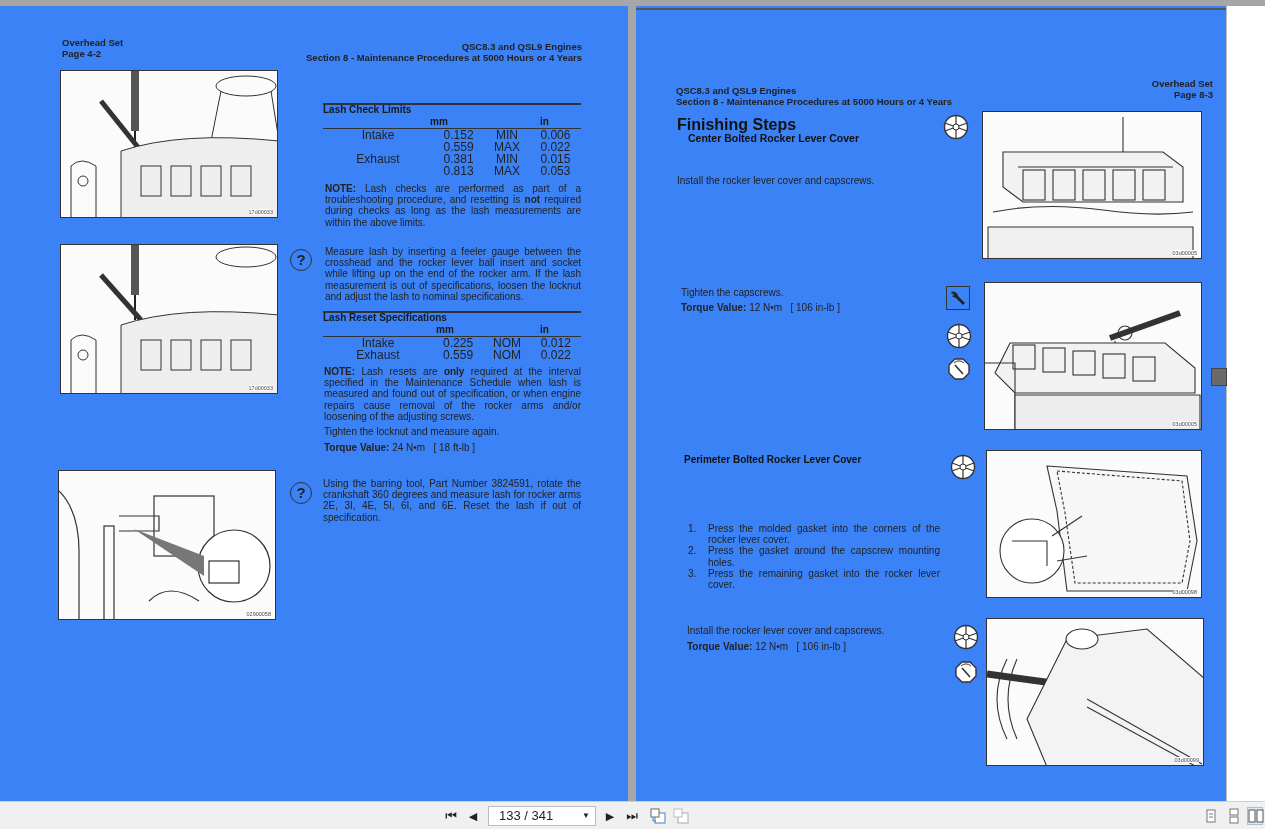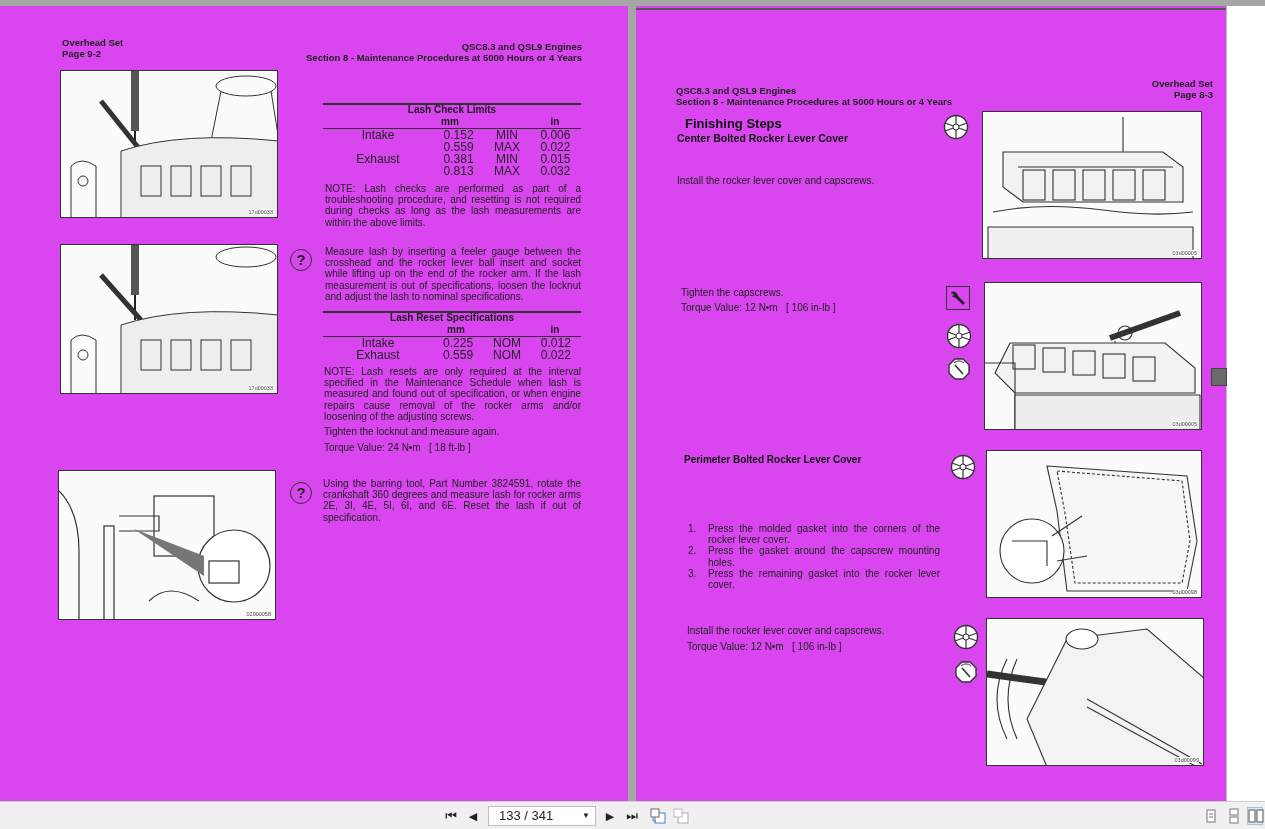--- a/index.html
+++ b/index.html
@@ -1,35 +1,35 @@
 <!DOCTYPE html>
 <html><head>
 <meta charset="utf-8">
 <style>
   * { box-sizing: border-box; margin: 0; padding: 0; }
   html, body { width: 1265px; height: 829px; overflow: hidden; background: #a9a9a9; font-family: "Liberation Sans", sans-serif; color: #1a1a1a; }
   .viewer { position: absolute; left: 0; top: 0; width: 1265px; height: 801px; background: #a6a6a6; }
-  .page { position: absolute; background: #d946ef; overflow: hidden; }
+  .page { position: absolute; background: #3b82f6; overflow: hidden; }
   .page-left { left: 0; top: 6px; width: 628px; height: 795px; }
   .page-right { left: 636px; top: 6px; width: 590px; height: 795px; }
   .right-strip { position: absolute; left: 1226px; top: 6px; width: 39px; height: 795px; background: #fff; border-left: 1px solid #bbb; }
   .top-rule { position: absolute; left: 0; top: 2px; width: 590px; height: 2px; background: #555; }
 
   .hdr { position: absolute; font-size: 9.5px; font-weight: bold; line-height: 10.5px; color: #222; }
   .body-text { position: absolute; font-size: 10px; line-height: 11.2px; color: #222; text-align: justify; }
-  .b { font-weight: normal; }
-  .h2 { position: absolute; font-size: 13px; font-weight: bold; color: #111; margin-left: 8px; }
+  .b { font-weight: bold; }
+  .h2 { position: absolute; font-size: 16px; font-weight: bold; color: #111; }
   .h3 { position: absolute; font-size: 10.5px; font-weight: bold; color: #111; }
 
   .fig { position: absolute; border: 1.5px solid #333; background: #fbfbfb; overflow: hidden; }
   .fig-code { position: absolute; right: 4px; bottom: 2px; font-size: 5.5px; color: #444; background: #fff; }
 
   table.spec { position: absolute; border-collapse: collapse; font-size: 12px; color: #222; }
   table.spec td { padding: 0 4px; line-height: 12px; text-align: center; }
-  .spec-title { position: absolute; font-size: 10px; font-weight: bold; text-align: center; }
+  .spec-title { position: absolute; font-size: 10px; font-weight: bold; text-align: left; }
   .rule { position: absolute; height: 1px; background: #333; }
 
   .icon-q { position: absolute; width: 22px; height: 22px; border: 1.5px solid #333; border-radius: 50%; font-size: 15px; font-weight: bold; text-align: center; line-height: 19px; color: #222; }
   .icon-wheel { position: absolute; width: 26px; height: 26px; }
   .icon-wrench { position: absolute; width: 24px; height: 24px; border: 1.5px solid #333; }
   .icon-torque { position: absolute; width: 22px; height: 22px; }
   .marker { position: absolute; left: 1211px; top: 368px; width: 16px; height: 18px; background: #6a6a6a; border: 1px solid #444; }
 
   ol.steps { position: absolute; list-style: none; font-size: 10px; line-height: 11.2px; color: #222; }
   ol.steps li { display: flex; margin-bottom: 0; }
@@ -44,21 +44,21 @@
   .view-btn.active { background: #dde6f3; border-color: #aebcd4; }
 </style>
 </head>
 <body>
 
 <div class="viewer">
 
   <div class="page page-left">
     <div class="hdr" style="left:62px;top:32px;">
       <div>Overhead Set</div>
-      <div>Page 9-2</div>
+      <div>Page 4-2</div>
     </div>
     <div class="hdr" style="right:46px;top:36px;text-align:right;">
       <div>QSC8.3 and QSL9 Engines</div>
       <div>Section 8 - Maintenance Procedures at 5000 Hours or 4 Years</div>
     </div>
 
     <div class="fig" style="left:60px;top:64px;width:218px;height:148px;">
       <svg width="218" height="148">
         <rect x="70" y="0" width="8" height="60" fill="#555"></rect>
         <line x1="74" y1="60" x2="74" y2="80" stroke="#222" stroke-width="2"></line>
@@ -101,21 +101,21 @@
       <tr>
             <td>Exhaust</td>
             <td>0.381</td>
             <td>MIN</td>
             <td>0.015</td>
           </tr>
       <tr>
             <td></td>
             <td>0.813</td>
             <td>MAX</td>
-            <td>0.032</td>
+            <td>0.053</td>
           </tr>
     </tbody>
       </table>
 
     <div class="body-text" style="left:325px;top:177px;width:256px;">
       <span class="b">NOTE:</span><span> Lash checks are performed as part of a troubleshooting procedure, and resetting is </span><span class="b">not</span><span> required during checks as long as the lash measurements are within the above limits.</span>
     </div>
 
     <div class="fig" style="left:60px;top:238px;width:218px;height:150px;">
       <svg width="218" height="150">
@@ -194,21 +194,21 @@
     <div class="hdr" style="left:40px;top:80px;">
       <div>QSC8.3 and QSL9 Engines</div>
       <div>Section 8 - Maintenance Procedures at 5000 Hours or 4 Years</div>
     </div>
     <div class="hdr" style="right:13px;top:73px;text-align:right;">
       <div>Overhead Set</div>
       <div>Page 8-3</div>
     </div>
 
     <div class="h2" style="left:41px;top:110px;">Finishing Steps</div>
-    <div class="h3" style="left:41px;top:126px;text-align:right;">Center Bolted Rocker Lever Cover</div>
+    <div class="h3" style="left:52px;top:126px;text-align:right;">Center Bolted Rocker Lever Cover</div>
     <div class="body-text" style="left:41px;top:169px;width:262px;">Install the rocker lever cover and capscrews.</div>
 
     <svg class="icon-wheel" style="left:307px;top:108px;" viewBox="0 0 26 26">
       <circle cx="13" cy="13" r="11.5" fill="#fff" stroke="#333" stroke-width="1.4"></circle>
       <g stroke="#333" stroke-width="1.2">
           <line x1="13" y1="1.5" x2="13" y2="24.5"></line>
           <line x1="2" y1="9" x2="24" y2="17"></line>
           <line x1="2" y1="17" x2="24" y2="9"></line>
         </g>
       <circle cx="13" cy="13" r="3" fill="#fff" stroke="#333"></circle>

